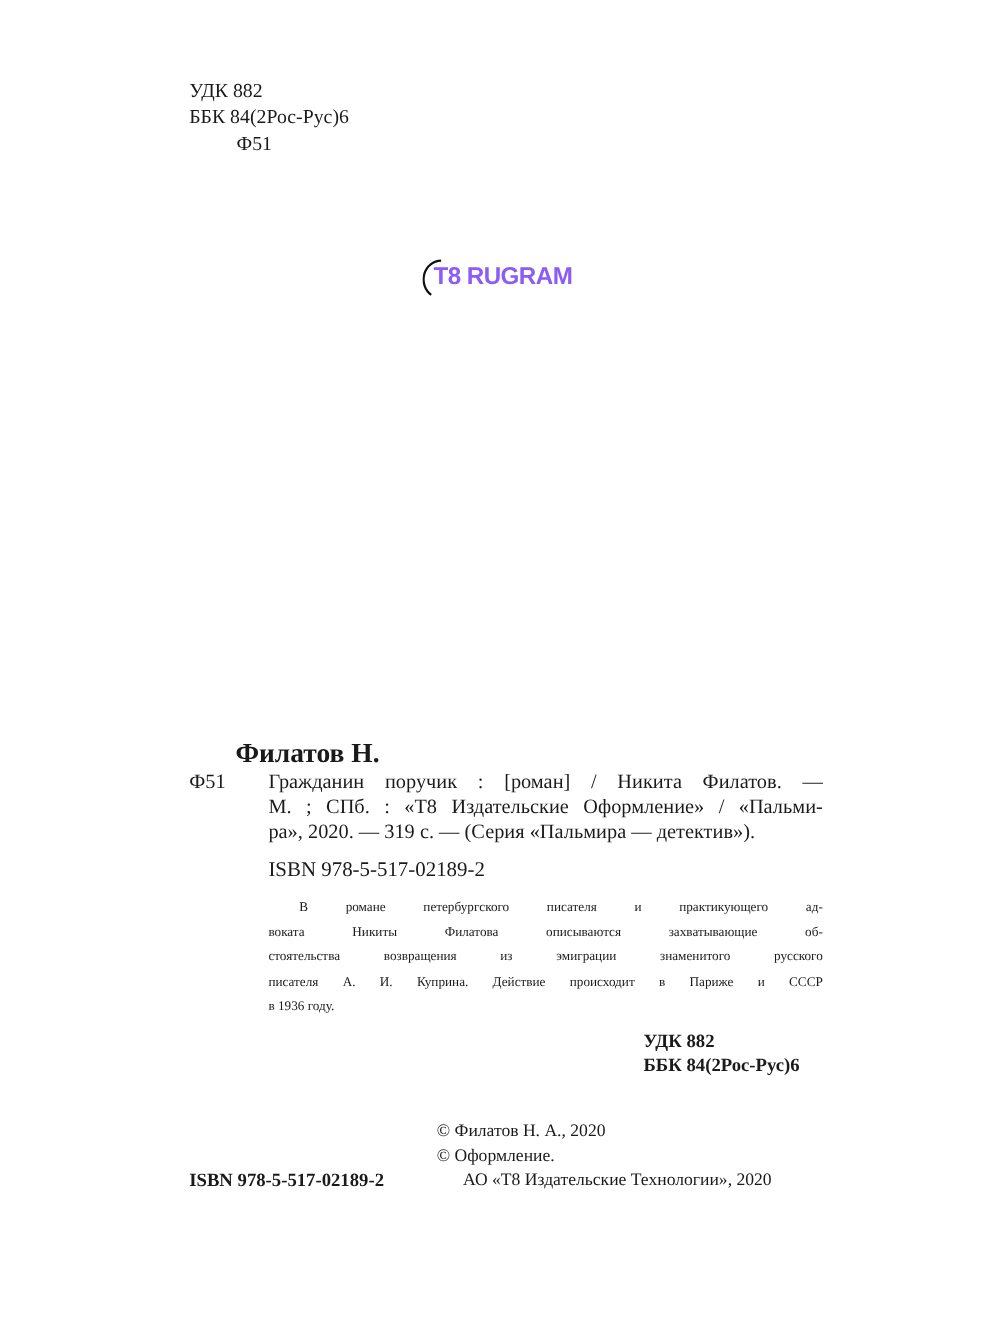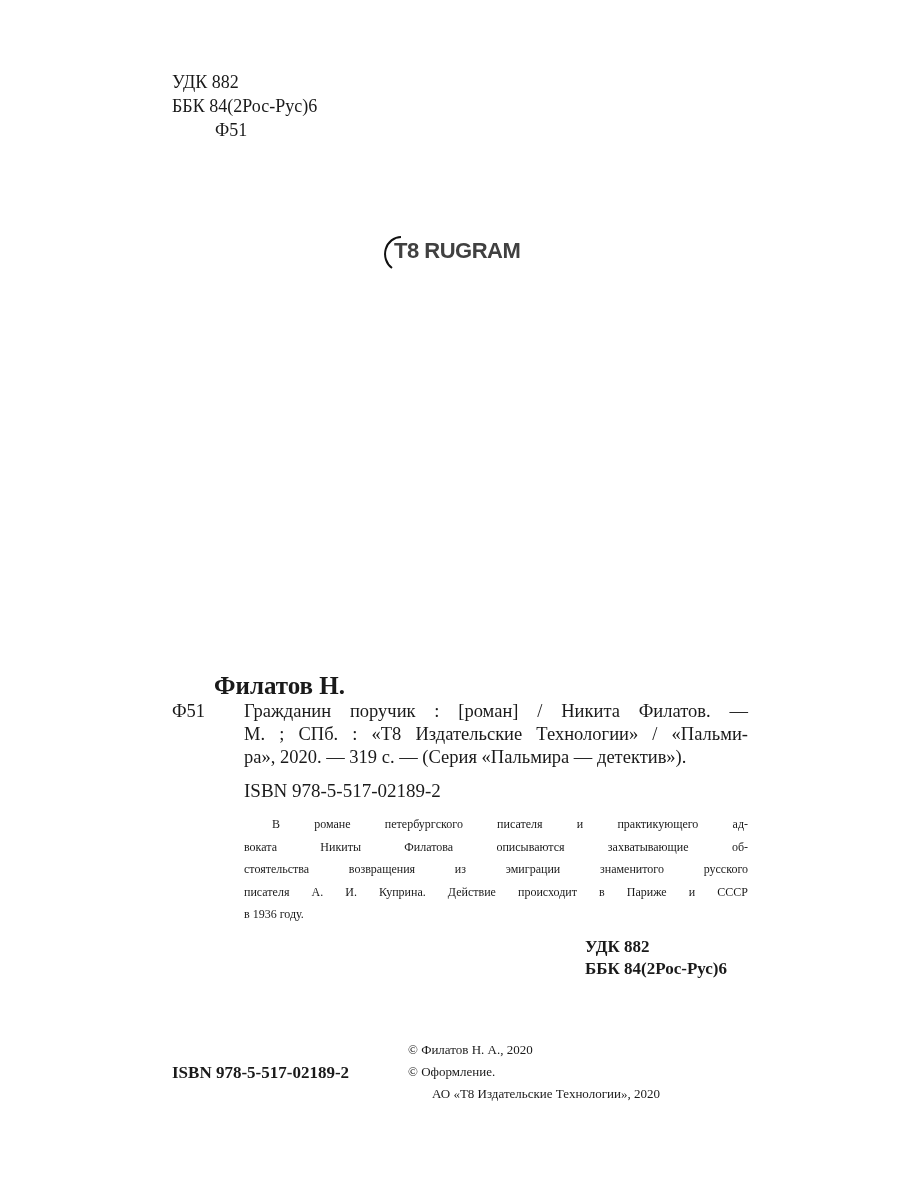--- a/index.html
+++ b/index.html
@@ -4,36 +4,36 @@
   <style>
     html, body { margin:0; padding:0; background:#ffffff; }
     body { width:900px; height:1200px; position:relative; overflow:hidden;
       font-family:"DejaVu Serif", "Liberation Serif", serif; color:#1a1a1a; }
     .abs { position:absolute; white-space:nowrap; }
     .top-codes { left:172px; top:70px; font-family:"Liberation Serif", serif; font-size:18px; line-height:24px; }
     .top-codes div { white-space:nowrap; }
     .indent1 { padding-left:43px; }
     .logo { left:384px; top:232px; width:150px; height:40px; }
     .logo-text { position:absolute; left:10px; top:6px; font-family:"Liberation Sans", sans-serif; font-weight:bold;
-      font-size:22px; letter-spacing:-0.5px; color:#404040; white-space:nowrap; }
+      font-size:22px; letter-spacing:-0.5px; color:#8b5cf6; white-space:nowrap; }
     .logo-arc { position:absolute; left:0; top:2px; }
     .biblio { left:172px; top:674px; width:576px; font-family:"Liberation Serif", serif; font-size:18.5px; line-height:23px; }
     .author { padding-left:42px; font-weight:bold; font-size:25px; margin-bottom:3px; }
     .row { display:flex; }
     .code-col { width:72px; }
     .desc { flex:1; text-align:justify; text-align-last:left; }
     .desc .line { display:block; text-align:justify; text-align-last:justify; }
     .desc .line.last { text-align-last:left; }
     .isbn { padding-left:72px; margin-top:10px; font-size:19px; }
     .annot { margin-top:11px; padding-left:72px; font-size:12px; line-height:22.5px; }
     .annot .line { display:block; text-align:justify; text-align-last:justify; }
     .annot .line.first { text-indent:28px; }
     .annot .line.last { text-align-last:left; }
     .codes-right { left:585px; top:936px; font-family:"Liberation Serif", serif; font-weight:bold; font-size:17px; line-height:22px; }
-    .copy { left:408px; top:1018px; font-family:"Liberation Serif", serif; font-size:13px; line-height:22px;margin-top:21px; }
+    .copy { left:397px; top:1018px; font-family:"Liberation Serif", serif; font-size:16px; line-height:22px; }
     .isbn-bottom { left:172px; top:1062px; font-family:"Liberation Serif", serif; font-weight:bold; font-size:17px; line-height:22px; }
   </style>
 </head>
 <body>
 
 <div class="abs top-codes">
   <div>УДК 882</div>
   <div>ББК 84(2Рос-Рус)6</div>
   <div class="indent1">Ф51</div>
 </div>
@@ -49,21 +49,21 @@
   <div class="author">Филатов Н.</div>
   <div class="row">
     <div class="code-col">Ф51</div>
     <div class="desc">
       <span class="line">Гражданин поручик : [роман] / Никита Филатов. —</span>
     </div>
   </div>
   <div class="row">
     <div class="code-col"></div>
     <div class="desc">
-      <span class="line">М. ; СПб. : «Т8 Издательские Технологии» / «Пальми-</span>
+      <span class="line">М. ; СПб. : «Т8 Издательские Оформление» / «Пальми-</span>
       <span class="line last">ра», 2020. — 319 с. — (Серия «Пальмира — детектив»).</span>
     </div>
   </div>
   <div class="isbn">ISBN 978-5-517-02189-2</div>
   <div class="annot">
     <span class="line first">В романе петербургского писателя и практикующего ад-</span>
     <span class="line">воката Никиты Филатова описываются захватывающие об-</span>
     <span class="line">стоятельства возвращения из эмиграции знаменитого русского</span>
     <span class="line">писателя А. И. Куприна. Действие происходит в Париже и СССР</span>
     <span class="line last">в 1936 году.</span>

